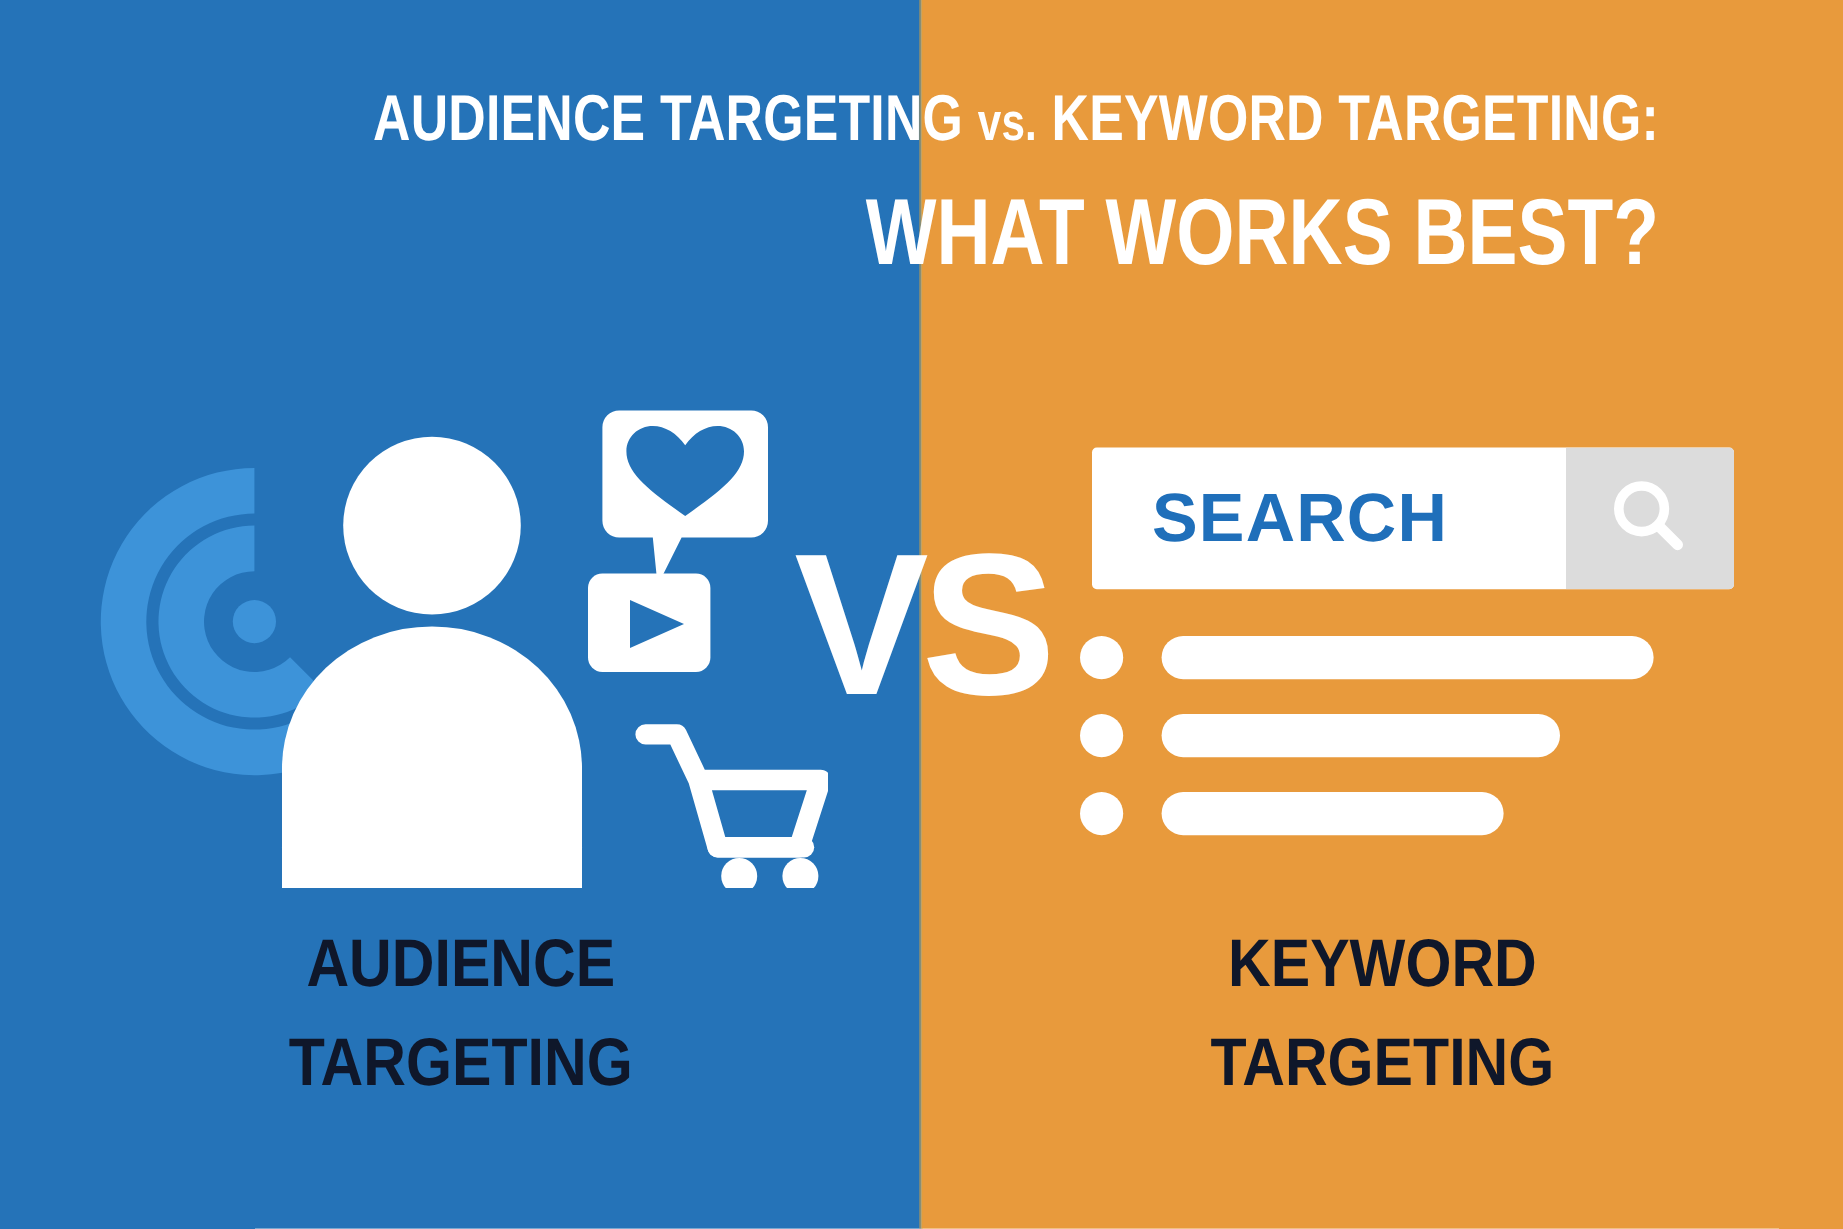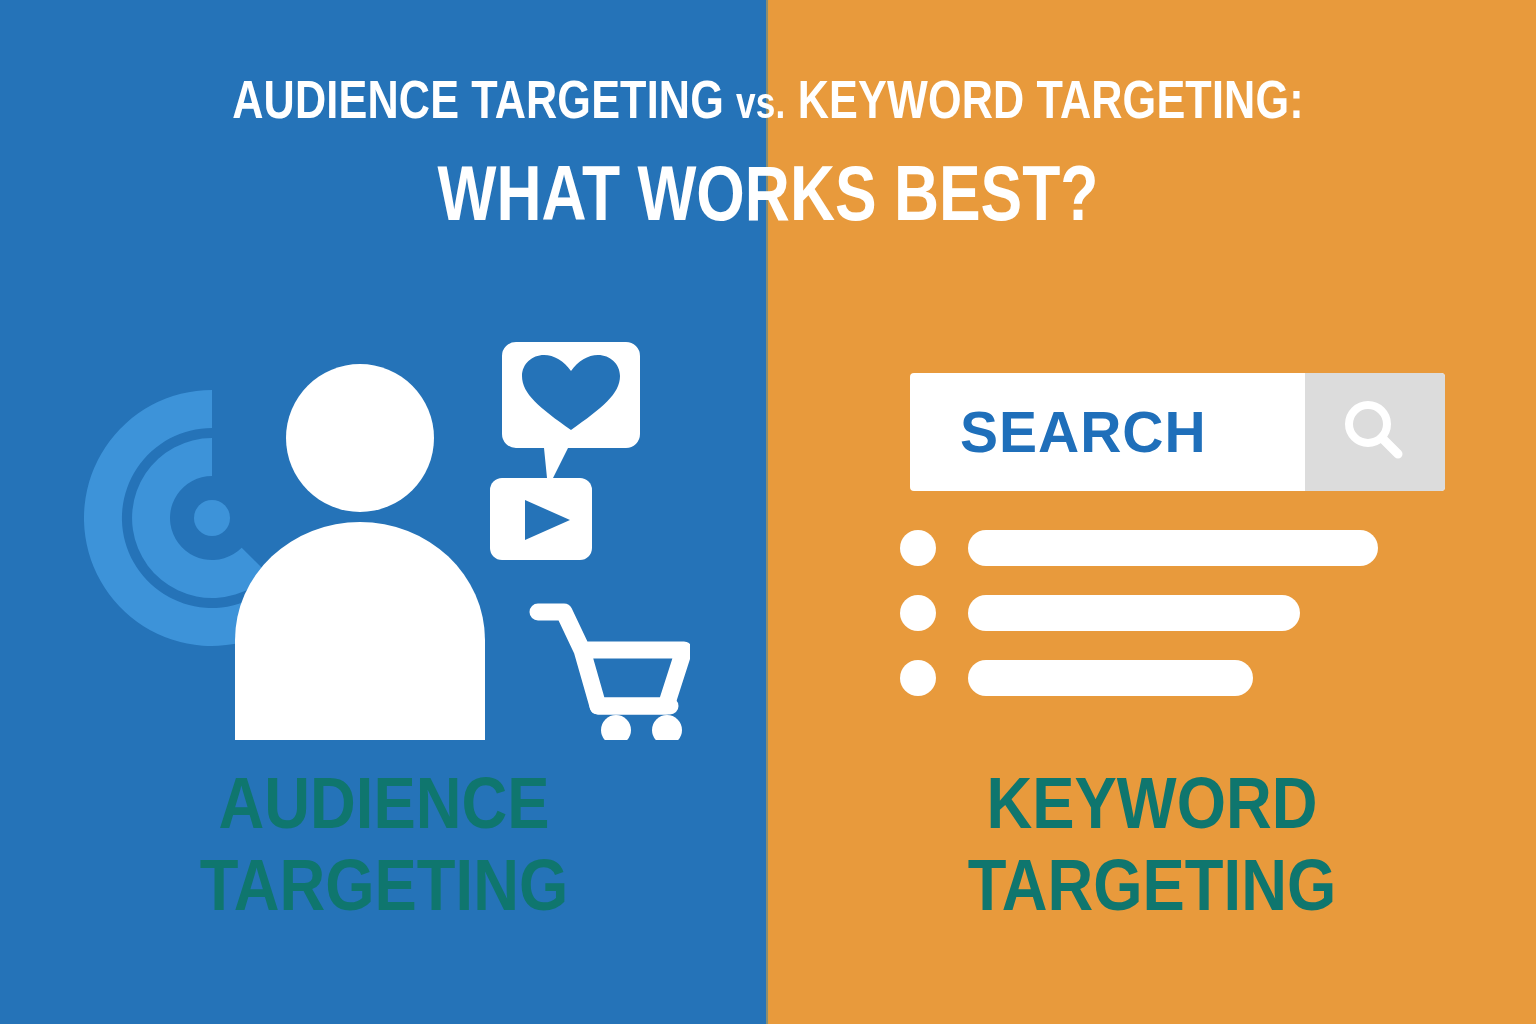--- a/index.html
+++ b/index.html
@@ -14,21 +14,21 @@
   
   .half{position:absolute;top:0;height:1024px;}
   #half-left{left:0;width:768px;background:#2573b8;}
   #half-right{left:768px;width:768px;background:#e89a3c;}
   #seam{position:absolute;left:766px;top:0;width:3px;height:1024px;
         background:#d8a23e;opacity:.55;}
 
   
   #title{
     position:absolute;left:0;top:0;width:1536px;
-    text-align:center;color:#ffffff;
+    text-align:right;color:#ffffff;
     z-index:6;pointer-events:none;
   }
   #title-line1{
     font-size:54px;line-height:54px;
     font-weight:700;letter-spacing:.2px;
     transform:scaleX(.80);transform-origin:50% 50%;
     margin-top:72px;white-space:nowrap;
   }
   #title-line1 .small{font-size:44px;}
   #title-line2{
@@ -82,22 +82,22 @@
     background:#ffffff;flex:0 0 auto;
   }
   .result-bar{
     height:36px;border-radius:18px;background:#ffffff;
     margin-left:32px;flex:0 0 auto;
   }
 
   
   .bottom-label{
     position:absolute;top:762px;width:768px;
-    text-align:center;color:#0f766e;z-index:6;
-    font-weight:700;font-size:72px;line-height:82px;
+    text-align:center;color:#0f172a;z-index:6;
+    font-weight:700;font-size:56px;line-height:82px;
     letter-spacing:0px;
   }
   .bottom-label .ln{display:block;transform:scaleX(.88);transform-origin:50% 50%;}
   #label-left{left:0;}
   #label-right{left:768px;}
 </style>
 </head>
 <body>
 
 <div id="canvas">
@@ -151,20 +151,21 @@
         <path d="M 468,292 L 494,292 L 512,330 L 528,386 L 596,386 L 614,330 L 512,330"></path>
         <path d="M 528,386 L 600,386"></path>
       </g>
       <g fill="#ffffff">
         <circle cx="546" cy="410" r="15"></circle>
         <circle cx="597" cy="410" r="15"></circle>
       </g>
     </svg>
   </div>
 
+  <div id="vs">VS</div>
 
   <div id="keyword-art">
 
     <div id="search-bar">
       <div id="search-text" placeholder="SEARCH">SEARCH</div>
       <div id="search-btn">
         <svg width="74" height="74" viewBox="0 0 74 74">
           <circle cx="30" cy="29" r="19" fill="none" stroke="#ffffff" stroke-width="8"></circle>
           <line x1="44" y1="43" x2="60" y2="59" stroke="#ffffff" stroke-width="9" stroke-linecap="round"></line>
         </svg>

